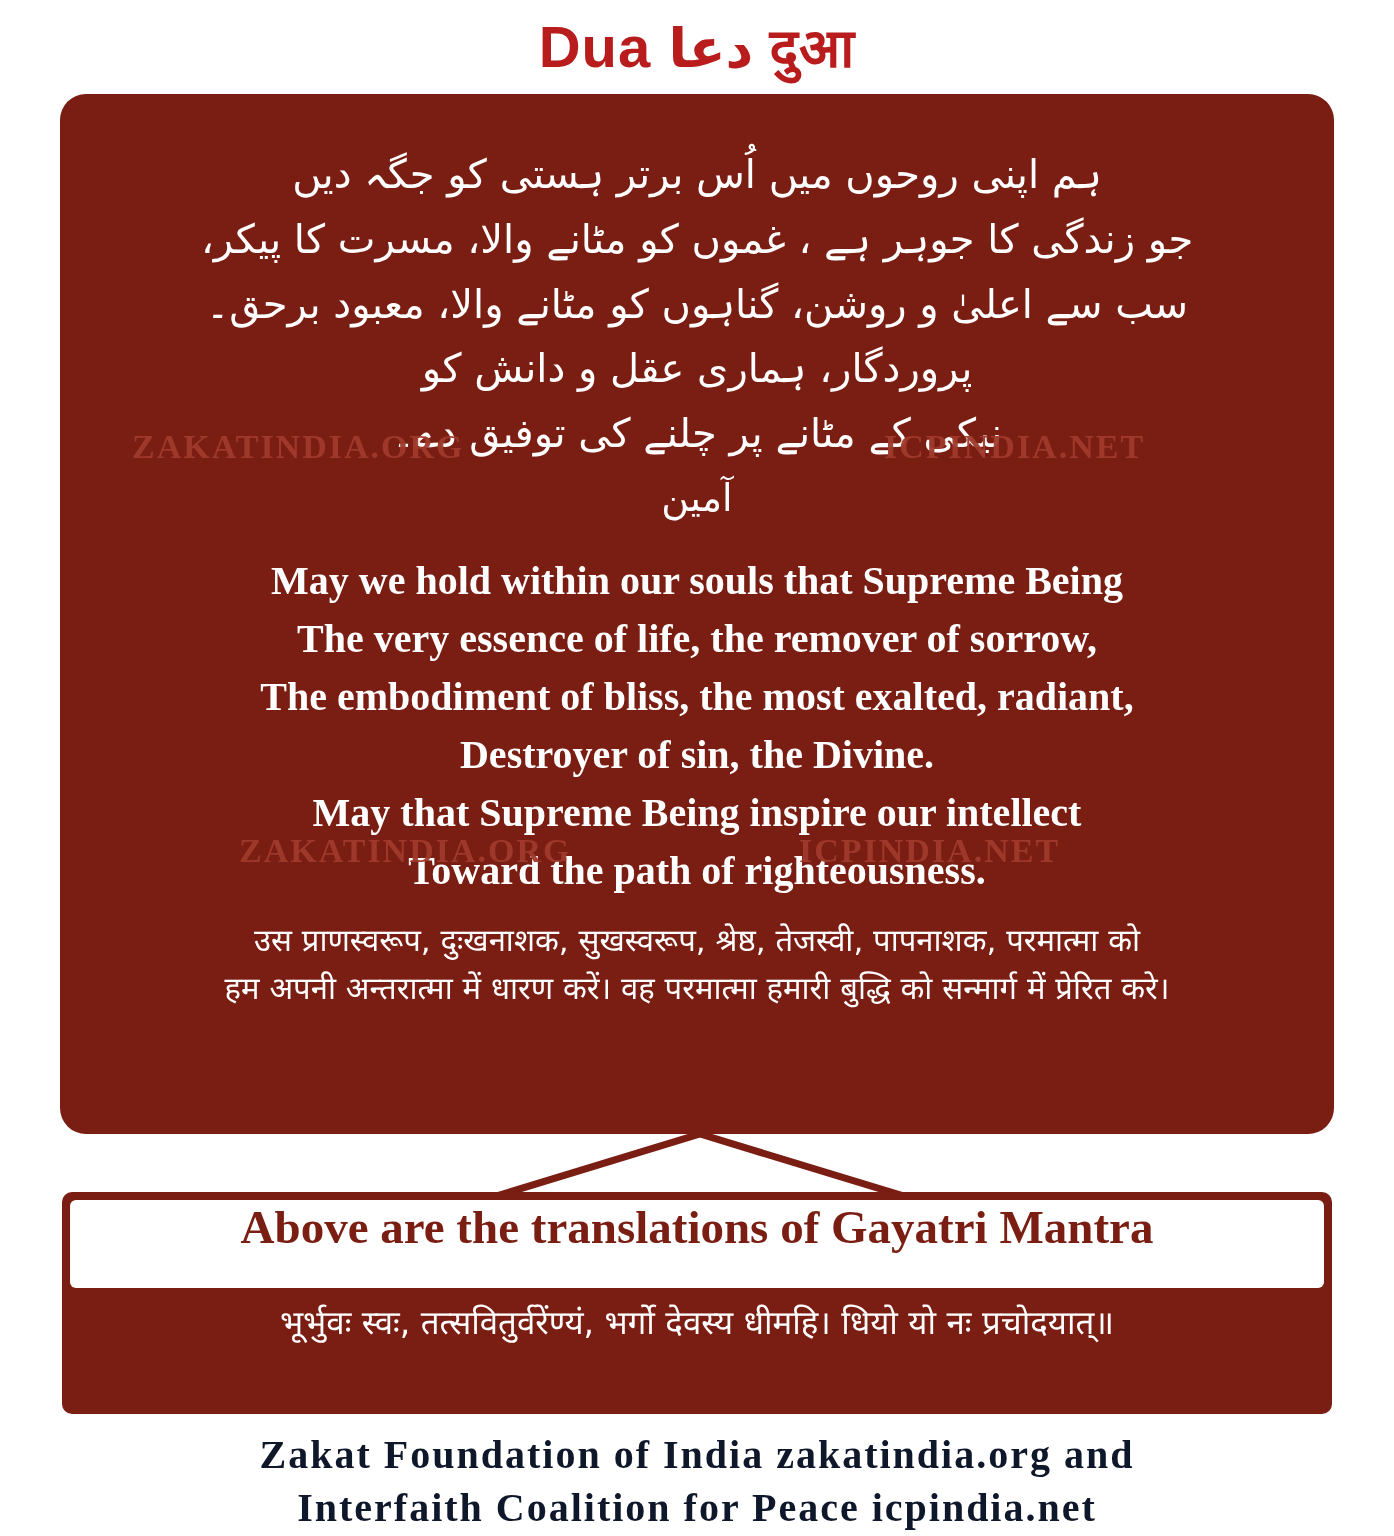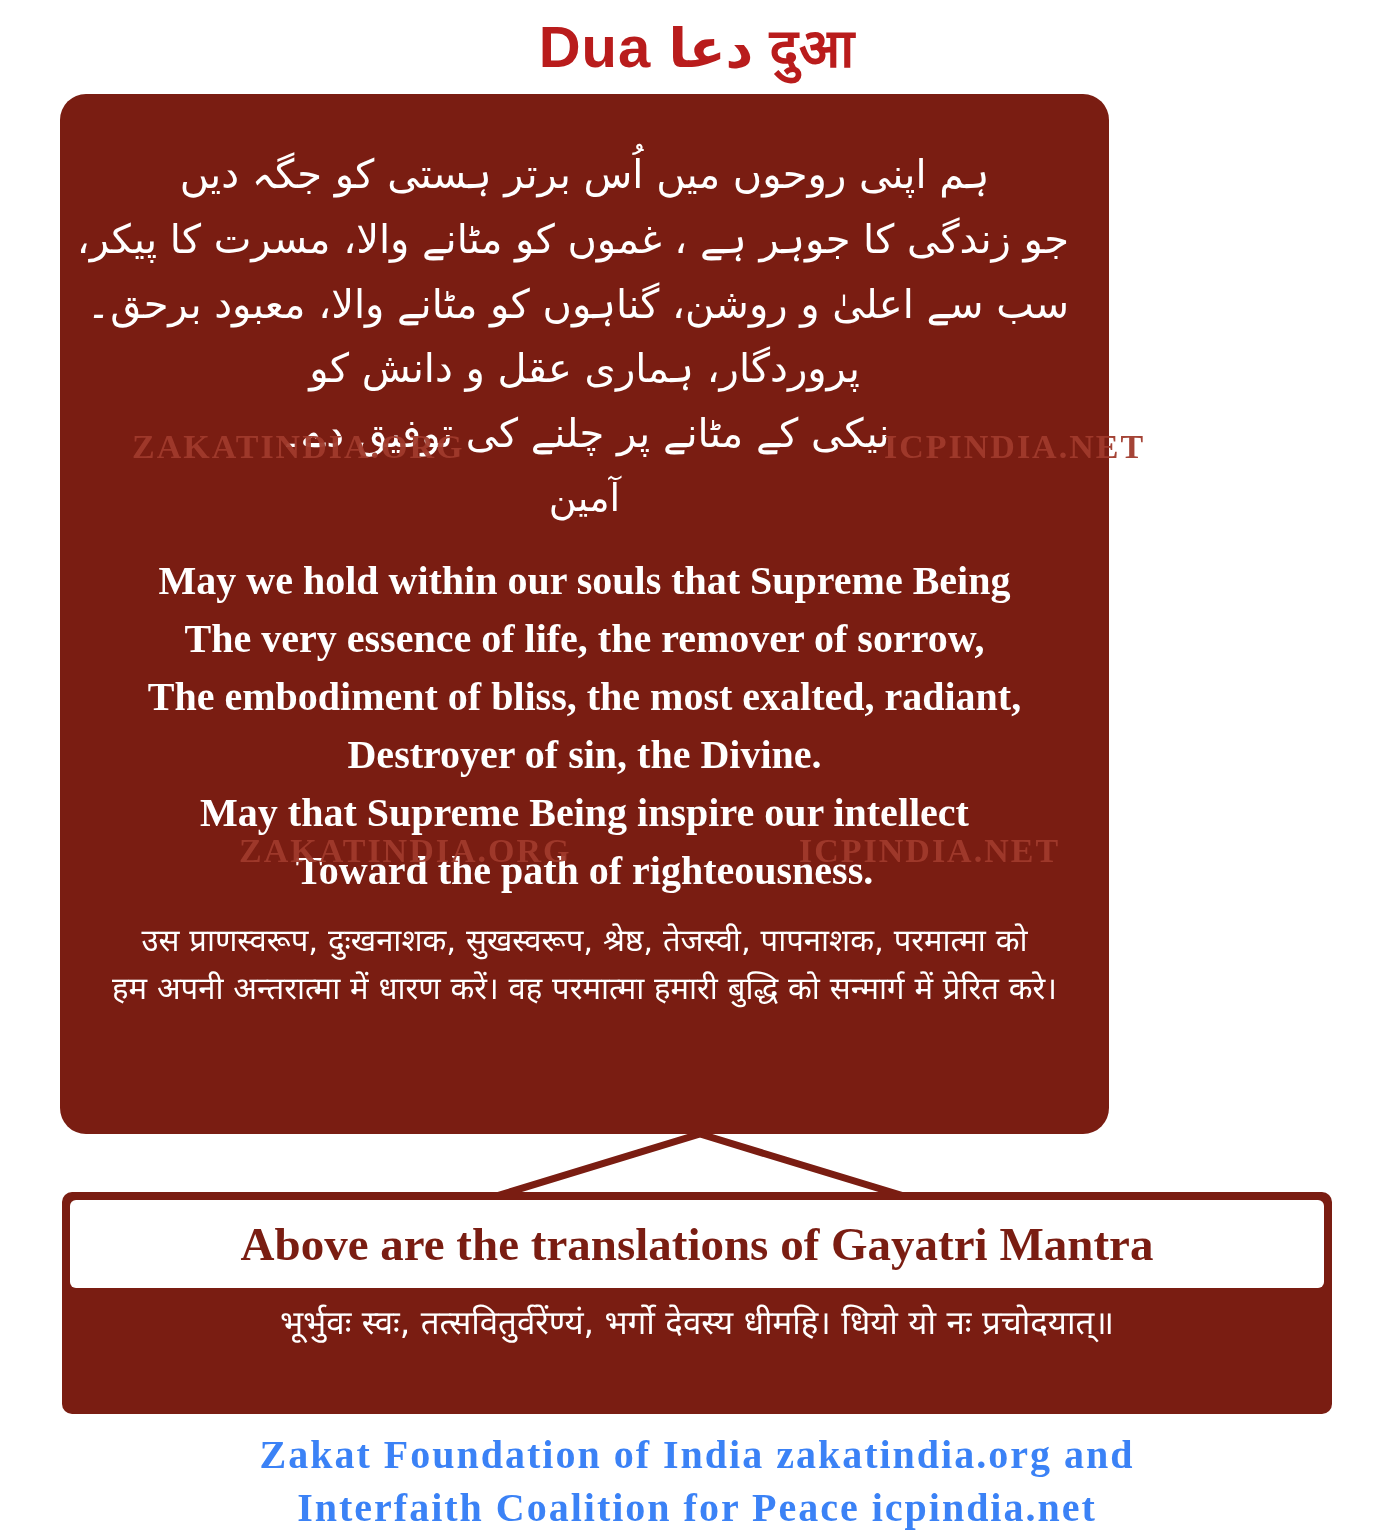--- a/index.html
+++ b/index.html
@@ -35,21 +35,21 @@
     white-space: nowrap;
   }
   .title .t-urdu { font-family: "DejaVu Sans", sans-serif; font-size: 54px; }
   .title .t-hindi { font-family: "DejaVu Sans", sans-serif; font-size: 54px; }
 
   
   .card {
     position: absolute;
     left: 60px;
     top: 94px;
-    width: 1049px;
+    width: 1274px;
     height: 1040px;
     background: #7a1d12;
     border-radius: 26px;
     box-sizing: border-box;
     overflow: hidden;
   }
 
   .urdu-block {
     color: #ffffff;
     font-family: "DejaVu Sans", sans-serif;
@@ -127,21 +127,20 @@
   }
   .lower-white {
     position: absolute;
     left: 8px;
     top: 8px;
     width: 1254px;
     height: 88px;
     background: #ffffff;
     border-radius: 6px;
     display: flex;
-    align-items: center;
     justify-content: center;
   }
   .lower-white-text {
     color: #7a1d12;
     font-family: "Liberation Serif", serif;
     font-weight: bold;
     font-size: 47px;
     white-space: nowrap;
   }
   .sanskrit {
@@ -157,21 +156,21 @@
     font-weight: 500;
   }
 
   
   .footer {
     position: absolute;
     left: 0;
     top: 1428px;
     width: 1394px;
     text-align: center;
-    color: #3b82f6;
+    color: #0f172a;
     font-family: "Liberation Serif", serif;
     font-weight: bold;
     font-size: 40px;
     line-height: 1.33;
     letter-spacing: 2px;
   }
   .footer div { white-space: nowrap; }
 </style>
 </head>
 <body>

